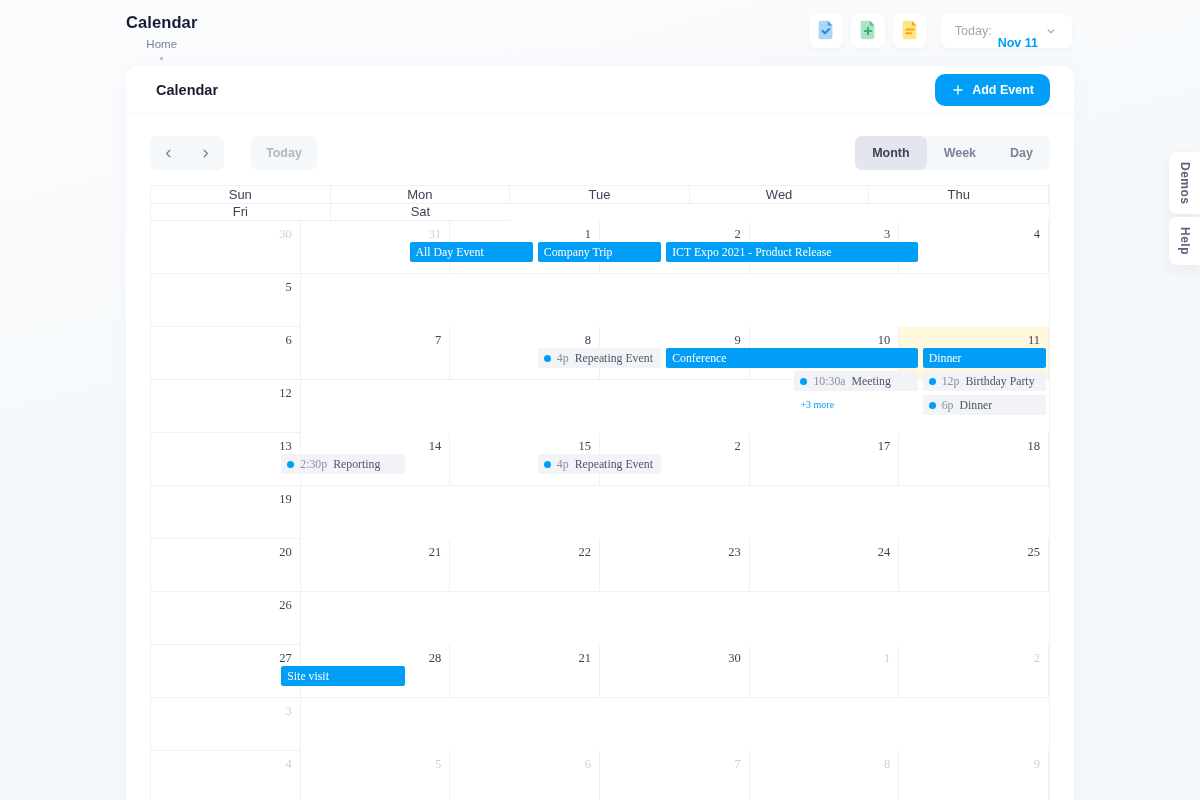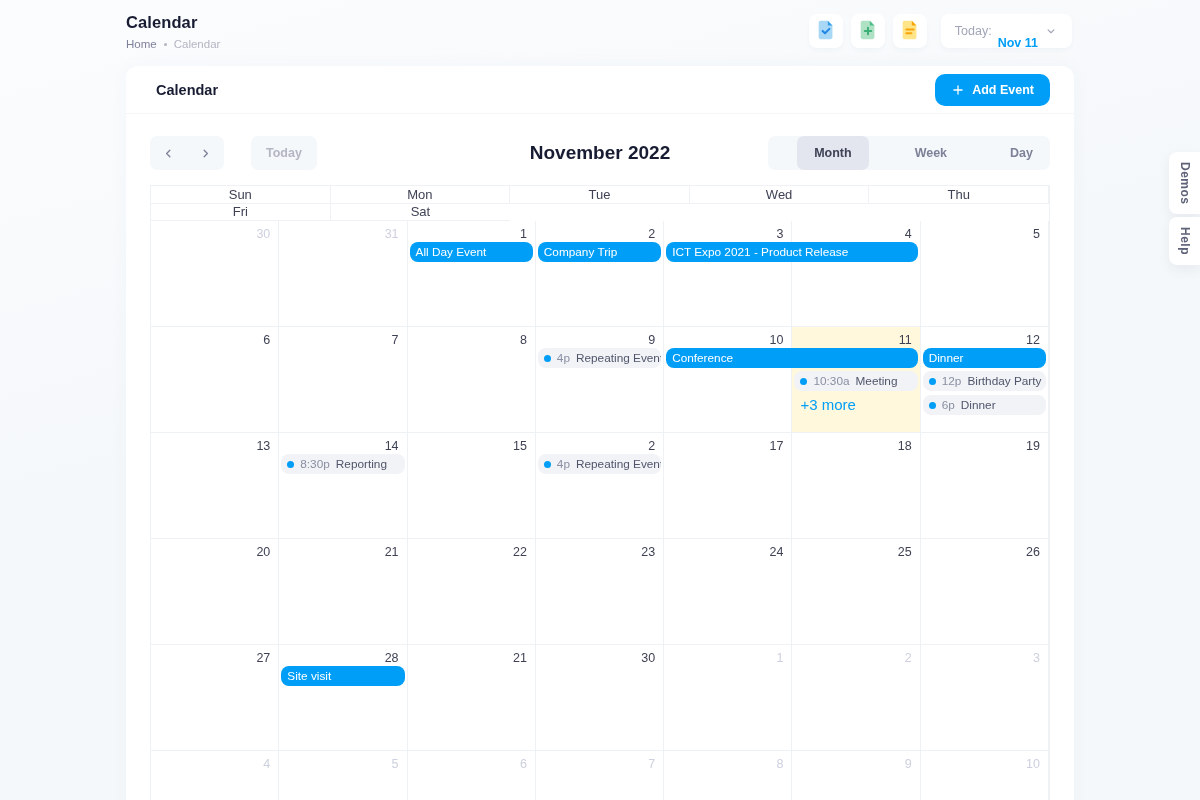--- a/index.html
+++ b/index.html
@@ -5,21 +5,21 @@
   * { margin:0; padding:0; box-sizing:border-box; }
   html,body { width:1200px; height:800px; overflow:hidden; }
   body {
     font-family:"Liberation Sans", sans-serif;
     background: linear-gradient(165deg,#fbfcfe 0%, var(--page_bg) 45%);
     position:relative; color:var(--text_dark);
   }
   
   .page-header { position:absolute; left:126px; top:13px; }
   .page-title { font-size:16.5px; font-weight:700; color:var(--text_dark); letter-spacing:.1px; }
-  .breadcrumb { margin-top:6px; font-size:11.5px; display:flex; align-items:center; gap:7px; }
+  .breadcrumb { margin-top:6px; font-size:11.5px; display:flex; align-items:center; gap:7px;flex-direction:column; }
   .bc-home { color:#7E8299; }
   .bc-dot { width:3px; height:3px; border-radius:50%; background:#B5B5C3; display:inline-block; }
   .bc-current { color:#B5B5C3; }
 
   .topbar-actions { position:absolute; top:14px; right:128px; display:flex; align-items:center; gap:8px; }
   .icon-btn { width:34px; height:34px; background:#fff; border:none; border-radius:8px; display:flex; align-items:center; justify-content:center; cursor:pointer; box-shadow:0 3px 4px rgba(76,87,125,.03); }
   .today-widget { height:34px; background:#fff; border-radius:8px; display:flex; align-items:center; gap:6px; padding:0 14px; margin-left:6px; box-shadow:0 3px 4px rgba(76,87,125,.03); cursor:pointer; }
   .today-label { font-size:12.5px; color:#A1A5B7; }
   .today-value { font-size:12.5px; font-weight:700; color:var(--primary);margin-top:24px; }
 
@@ -31,41 +31,41 @@
   .add-event-btn { background:var(--primary); color:#fff; border:none; border-radius:10px; height:32px; padding:0 16px; font-size:12.5px; font-weight:600; display:flex; align-items:center; gap:7px; cursor:pointer; font-family:inherit; }
 
   
   .fc-toolbar { display:flex; align-items:center; justify-content:space-between; padding:22px 24px 15px 24px; }
   .nav-group { display:flex; align-items:center; gap:27px; }
   .nav-arrows { display:flex; background:var(--soft_bg); border-radius:7px; height:34px; }
   .nav-arrow { width:37px; border:none; background:transparent; display:flex; align-items:center; justify-content:center; cursor:pointer; }
   .today-btn { height:34px; background:var(--soft_bg); color:#B5B5C3; border:none; border-radius:7px; padding:0 15px; font-size:12.5px; font-weight:600; cursor:pointer; font-family:inherit; }
   .fc-title { position:absolute; left:0; right:0; text-align:center; font-size:19px; font-weight:700; color:var(--text_dark); pointer-events:none; }
   .view-switch { display:flex; background:var(--soft_bg); border-radius:7px; height:34px; padding:0; z-index:1; }
-  .view-btn { border:none; background:transparent; padding:0 17px; font-size:12.5px; font-weight:600; color:#7E8299; border-radius:7px; cursor:pointer; font-family:inherit;margin-left:29px; }
+  .view-btn { border:none; background:transparent; padding:0 17px; font-size:12.5px; font-weight:600; color:#7E8299; border-radius:7px; cursor:pointer; font-family:inherit; }
   .view-btn.active { background:#E4E6EF; color:#3F4254; }
 
   
   .cal-grid { margin:0 24px; border:1px solid var(--border); }
   .day-header-row { display:grid; grid-template-columns:repeat(5,1fr); height:35px; }
   .day-head { display:flex; align-items:center; justify-content:center; font-size:13px; color:#3F4254; border-right:1px solid var(--border); border-bottom:1px solid var(--border); }
   .day-head:last-child { border-right:none; }
-  .week-row { position:relative; display:grid; grid-template-columns:repeat(7,1fr); height:106px; }
+  .week-row { position:relative; display:grid; grid-template-columns:repeat(6,1fr); height:106px;font-family:Liberation Serif, serif; }
   .day-cell { border-right:1px solid var(--border); border-bottom:1px solid var(--border); cursor:pointer; }
   .day-cell:last-child { border-right:none; }
   .day-cell.today { background:var(--today_bg); }
   .day-num { text-align:right; padding:6px 8px 0 0; font-size:12.5px; color:#3F4254; }
   .day-num.muted { color:#CDD0DE; }
   .events-layer { position:absolute; inset:0; pointer-events:none; }
-  .ev { position:absolute; height:20px; font-size:11.8px; line-height:20px; border-radius:8px; overflow:hidden; white-space:nowrap; pointer-events:auto; cursor:pointer; }
+  .ev { position:absolute; height:20px; font-size:11.8px; line-height:20px; border-radius:2px; overflow:hidden; white-space:nowrap; pointer-events:auto; cursor:pointer; }
   .ev-bar { background:var(--primary); color:#fff; padding:0 6px; }
   .ev-dot { background:var(--pill_bg); color:#50556B; display:flex; align-items:center; padding:0 6px; gap:6px; }
   .ev-dot .dot { width:7px; height:7px; border-radius:50%; background:var(--primary); flex:none; }
   .ev-dot .ev-time { color:#8A8FA3; }
-  .ev-more { color:var(--primary); font-size:15px; padding:0 6px; background:transparent; }
+  .ev-more { color:var(--primary); font-size:10px; padding:0 6px; background:transparent; }
 
   
   .side-tab { position:absolute; right:0; width:31px; background:#fff; border-radius:8px 0 0 8px;
               box-shadow:0 5px 12px rgba(76,87,125,.08); color:#5E6278; font-size:12px; font-weight:600;
               writing-mode:vertical-rl; display:flex; align-items:center; justify-content:center; cursor:pointer; letter-spacing:.5px; }
   .side-tab.demos { top:152px; height:62px; }
   .side-tab.help  { top:217px; height:48px; }
 </style>
 </head>
 <body>
@@ -144,21 +144,20 @@
         <button class="nav-arrow">
           <span style="display:flex;">
             <svg width="13" height="13" viewBox="0 0 24 24">
                 <path d="M9.5 6l6 6-6 6" stroke="#7E8299" stroke-width="2.4" fill="none" stroke-linecap="round" stroke-linejoin="round"></path>
               </svg>
           </span>
         </button>
       </div>
       <button class="today-btn">Today</button>
     </div>
-    <div class="fc-title">November 2022</div>
     <div class="view-switch">
       <button class="view-btn active">Month</button>
       <button class="view-btn">Week</button>
       <button class="view-btn">Day</button>
     </div>
   </div>
 
   <div class="cal-grid">
     <div class="day-header-row">
         <div class="day-head">Sun</div>
@@ -264,21 +263,21 @@
           </div>
           <div class="day-cell">
             <div class="day-num">18</div>
           </div>
           <div class="day-cell">
             <div class="day-num">19</div>
           </div>
           <div class="events-layer">
             <div class="ev ev-dot" style="left: calc(14.2857% + 2px); width: calc(14.2857% - 5px); top: 21px;">
               <div class="dot"></div>
-              <div class="ev-time" style="display: inline;">8:30p</div>
+              <div class="ev-time" style="display: inline;">2:30p</div>
               <div class="ev-title" style="display: inline;">Reporting</div>
             </div>
             <div class="ev ev-dot" style="left: calc(42.8571% + 2px); width: calc(14.2857% - 5px); top: 21px;">
               <div class="dot"></div>
               <div class="ev-time" style="display: inline;">4p</div>
               <div class="ev-title" style="display: inline;">Repeating Event</div>
             </div>
           </div>
         </div>
         <div class="week-row">

